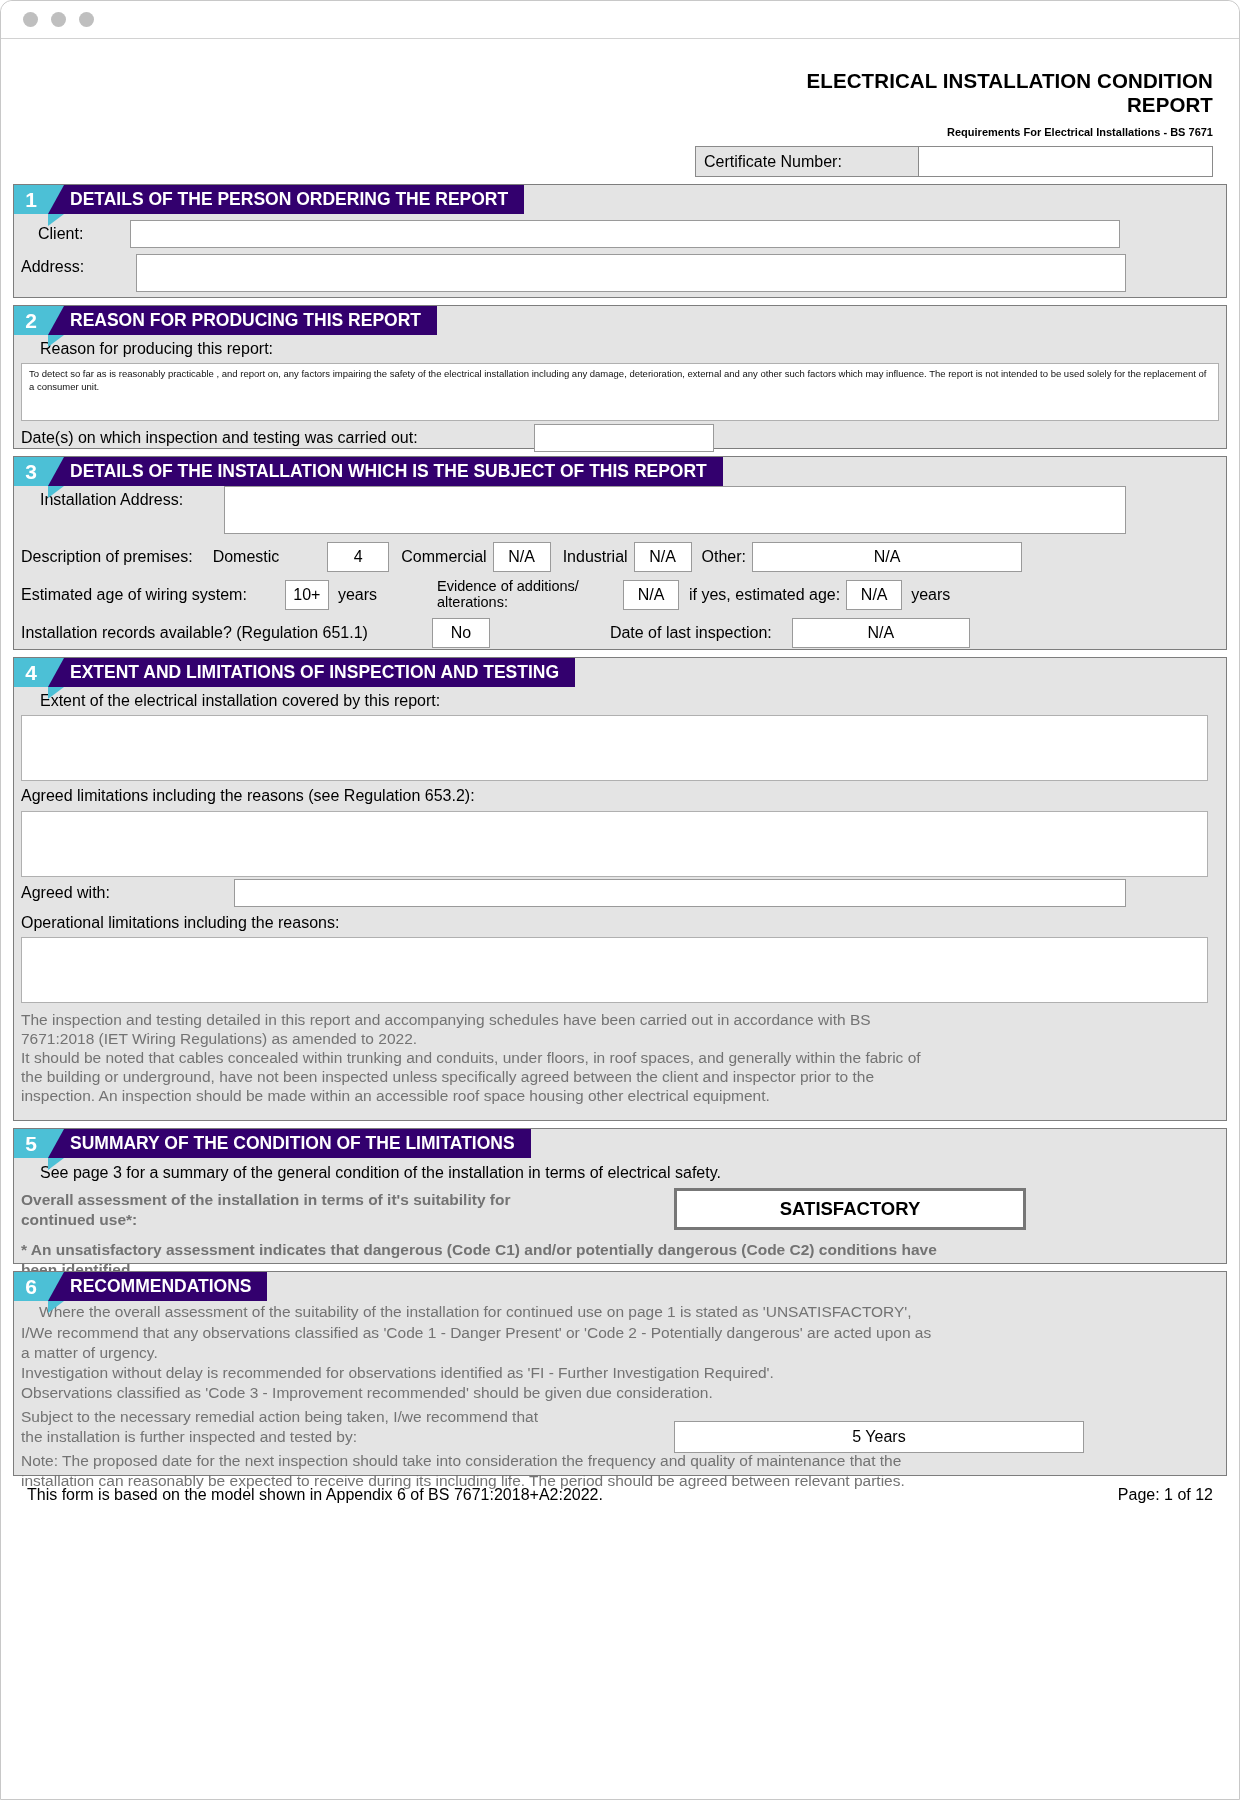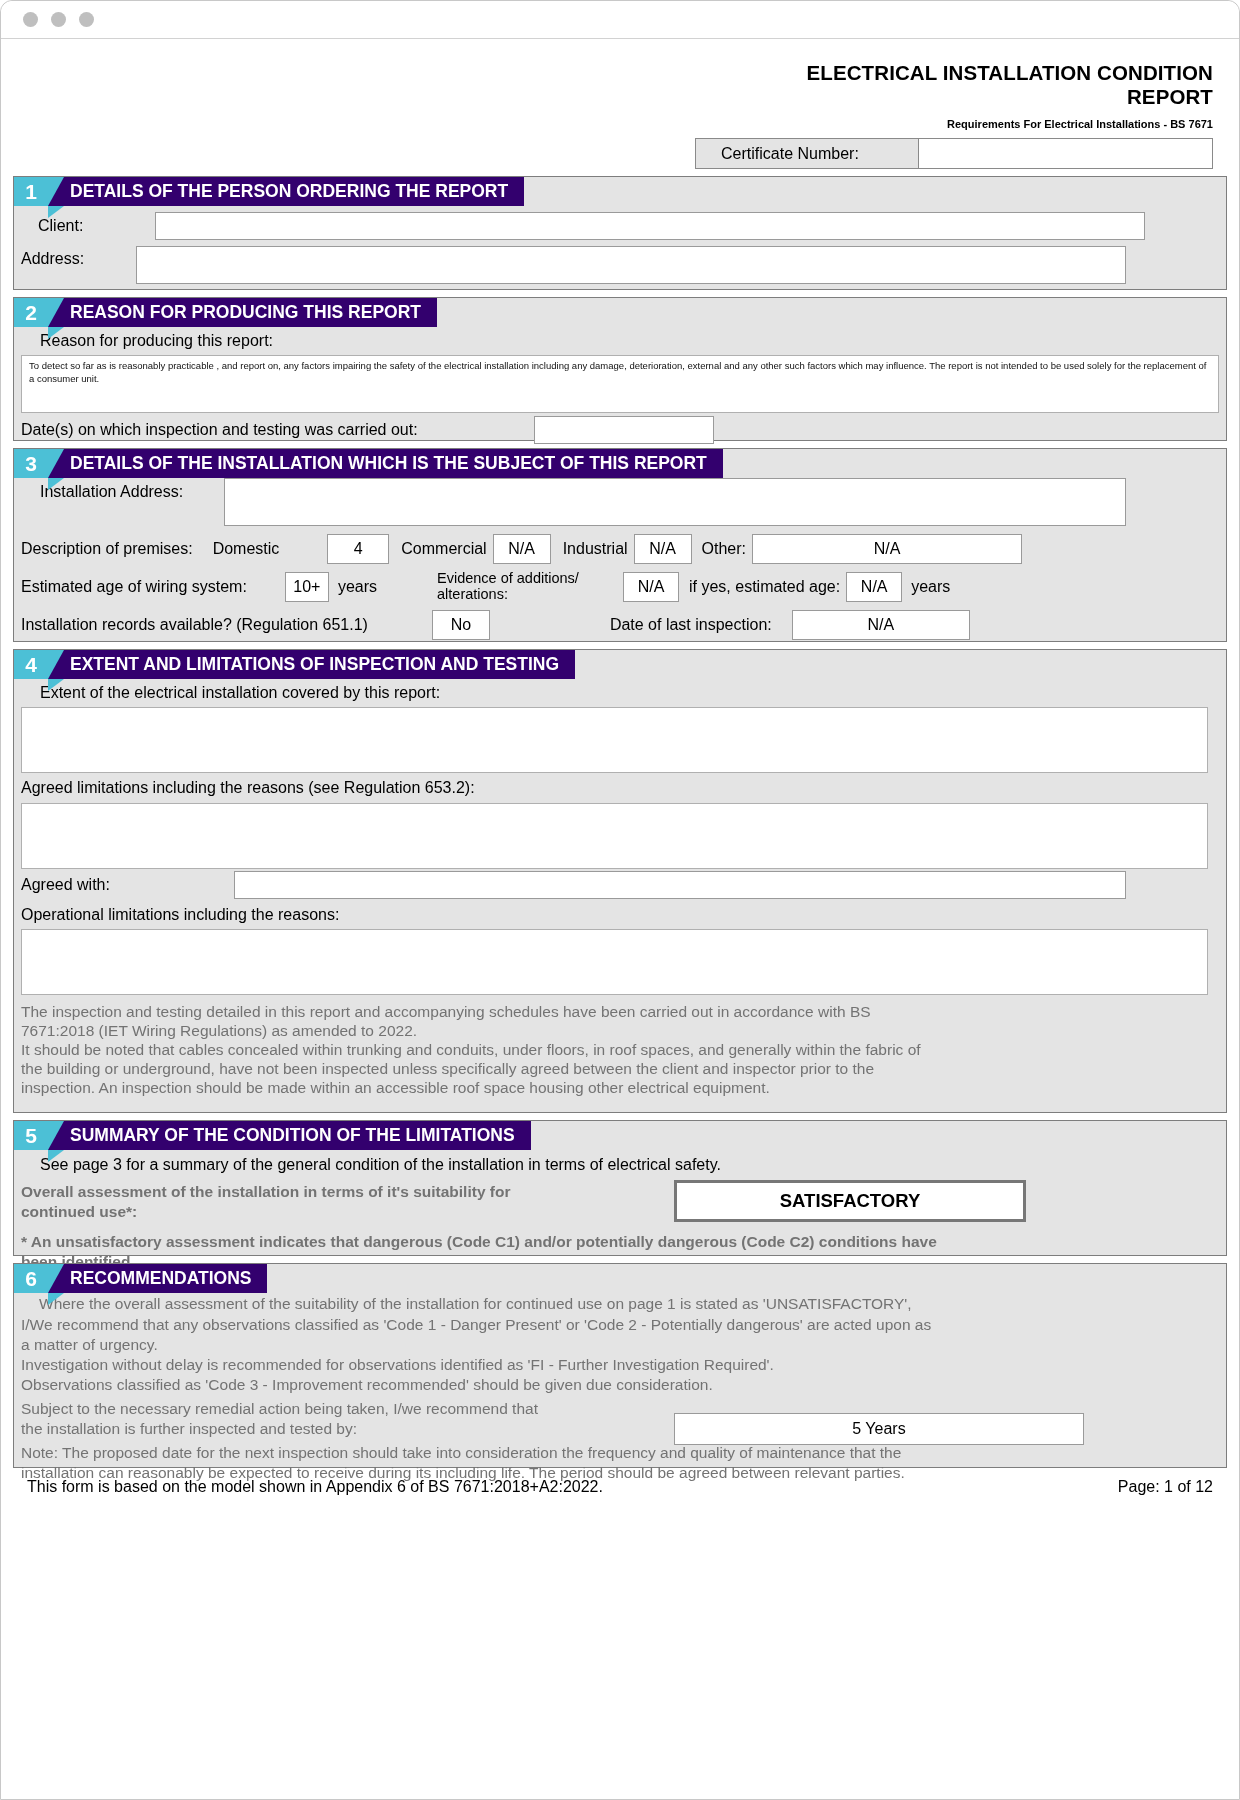--- a/index.html
+++ b/index.html
@@ -24,33 +24,33 @@
     border-radius: 12px 12px 0 0;
   }
   .dot { width: 15px; height: 15px; border-radius: 50%; background: #bfbfbf; }
 
   .page { position: relative; padding: 0 12px; }
 
   
   .doc-head { padding: 22px 14px 0 0; }
   .doc-title {
     text-align: right; font-size: 20.5px; font-weight: bold;
-    letter-spacing: .1px; line-height: 1.18; color: #000;
+    letter-spacing: .1px; line-height: 1.18; color: #000; margin-top: 8px;
   }
   .doc-sub {
     text-align: right; font-size: 11px; font-weight: bold;
     margin-top: 9px; color: #000;
   }
   .certrow {
     display: flex; margin: 8px 0 0 auto; width: 518px;
     border: 1.5px solid #8a8a8a; height: 31px;
   }
   .cert-label {
     flex: 0 0 223px; background: #e4e4e4; display: flex; align-items: center;
-    padding-left: 25px; font-size: 16px; border-right: 1px solid #8a8a8a;
+    padding-left: 8px; font-size: 16px; border-right: 1px solid #8a8a8a;
   }
   .cert-value { flex: 1; background: #fff; }
 
   
   .section { border: 1.5px solid #7d7d7d; background: #e4e4e4; margin-top: 7px; position: relative; }
   .sec-head { display: flex; height: 29px; align-items: stretch; }
   .sec-num {
     width: 34px; background: #4cc0d6; color: #fff;
     font-size: 21px; font-weight: bold; display: flex;
     align-items: center; justify-content: center; position: relative;
@@ -115,21 +115,21 @@
 
     <div class="section" style="height:114px;">
       <div class="sec-head">
         <div class="sec-num">1</div>
         <div class="sec-bar">DETAILS OF THE PERSON ORDERING THE REPORT</div>
         <div class="sec-bar-tail"></div>
       </div>
       <div class="tri-left"></div>
 
       <div class="row" style="height:40px;">
-        <div class="lbl" style="width:141px;padding-left:24px;">Client:</div>
+        <div class="lbl" style="width:116px;padding-left:24px;">Client:</div>
         <div class="fld left" style="width:990px;margin:6px 0;"></div>
       </div>
       <div class="row" style="height:44px;">
         <div class="lbl" style="width:122px;padding-left:7px;align-items:flex-start;padding-top:4px;">Address:</div>
         <div class="fld left" style="width:990px;height:38px;"></div>
       </div>
     </div>
 
     <div class="section" style="height:144px;">
       <div class="sec-head">

